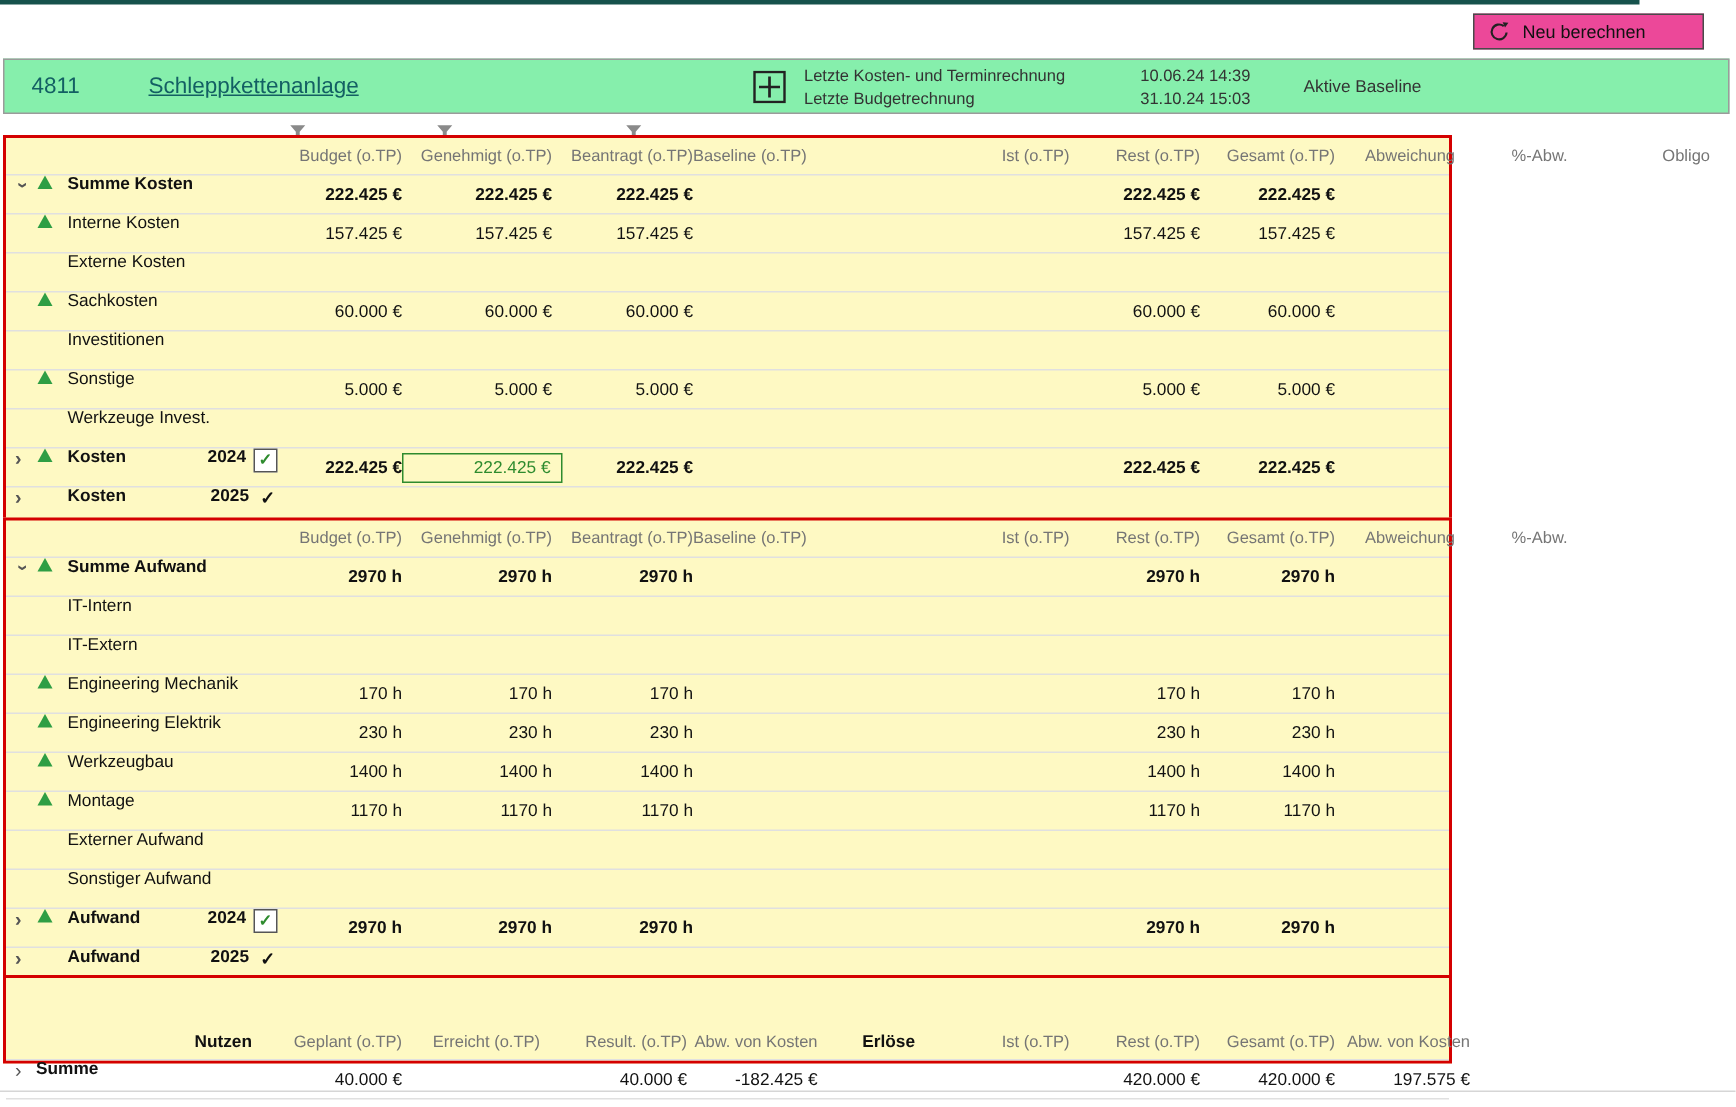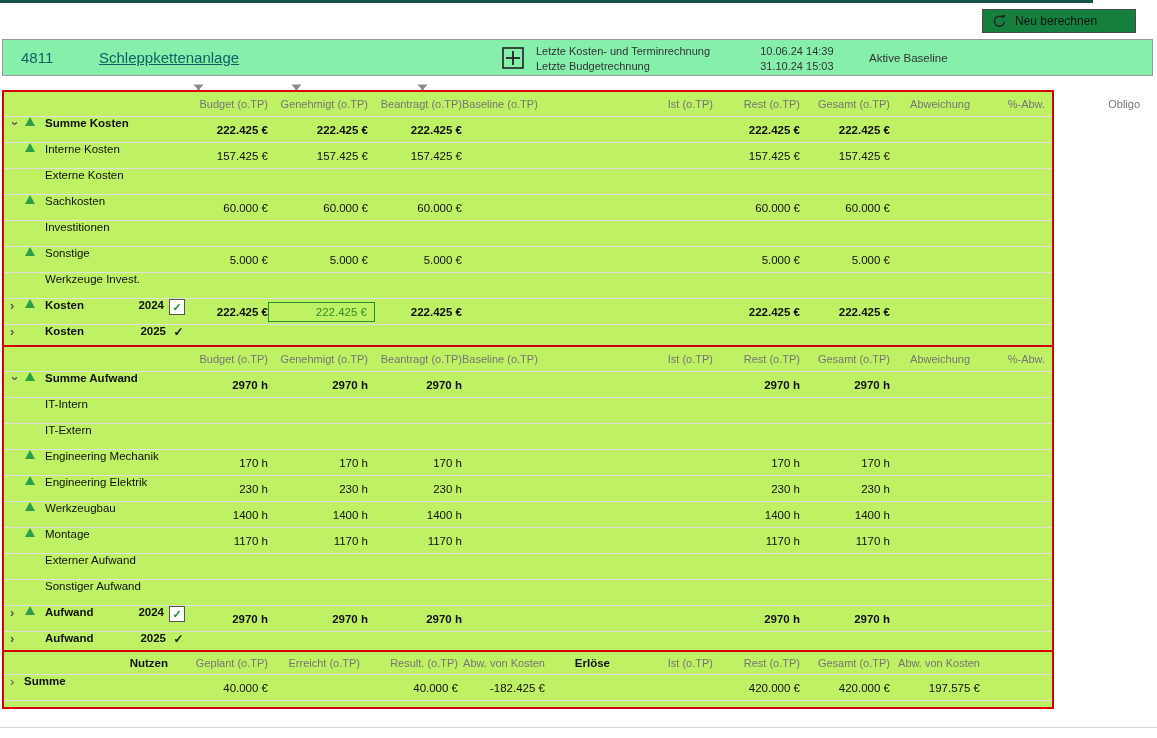--- a/index.html
+++ b/index.html
@@ -6,46 +6,46 @@
   body{
     width:1157px;height:738px;position:relative;overflow:hidden;
     background:#ffffff;color:#111;
     font-family:"Liberation Sans", sans-serif;
   }
   .top-line{position:absolute;top:0;left:0;width:1093px;height:3px;background:var(--top-bar,#16524c);}
   .bottom-line{position:absolute;top:727px;left:0;width:1157px;height:1px;background:#d6d6d6;}
 
   .recalc-btn{
     position:absolute;top:9px;left:982px;width:154px;height:24px;box-sizing:border-box;
-    border:1px solid #4a4a4a;background:#15803d;display:flex;align-items:center;gap:8px;
+    border:1px solid #4a4a4a;background:#ec4899;display:flex;align-items:center;gap:8px;
     padding:0 9px;font-size:12px;font-family:inherit;cursor:pointer;color:#111;
   }
   .ricon{display:flex;align-items:center;}
 
   .proj-header{position:absolute;top:39px;left:2px;width:1151px;height:37px;box-sizing:border-box;border:1px solid #9b9b9b;background:#86efac;}
   .pid{position:absolute;left:18px;top:9px;font-size:15px;color:var(--title-teal,#135f63);}
   .pname{position:absolute;left:96px;top:9px;font-size:15px;color:var(--title-teal,#135f63);text-decoration:underline;}
   .plusbox{position:absolute;left:499px;top:7px;width:22px;height:22px;cursor:pointer;}
   .calc-labels{position:absolute;left:533px;top:4px;font-size:11px;color:#333;line-height:15px;white-space:nowrap;}
   .calc-dates{position:absolute;left:740px;top:4px;font-size:11px;color:#333;line-height:15px;white-space:nowrap;}
   .calc-dates .d{display:inline-block;width:60px;text-align:right;}
   .baseline{position:absolute;left:866px;top:12px;font-size:11.5px;color:#333;white-space:nowrap;}
 
   .filter-icons{position:absolute;top:80px;left:0;width:1157px;height:10px;}
   .f-icon{position:absolute;top:0;cursor:pointer;}
   .f-icon.f1{left:193px;} .f-icon.f2{left:291px;} .f-icon.f3{left:417px;}
 
-  .tbl{position:absolute;left:2px;width:1052px;box-sizing:border-box;border:2px solid var(--accent-red,#d40000);background:#bef264;}
+  .tbl{position:absolute;left:2px;width:966px;box-sizing:border-box;border:2px solid var(--accent-red,#d40000);background:#fef9c3;}
   #costs-box{top:90px;}
   #effort-box{top:345px;}
   #benefit-box{top:650px;height:59px;}
 
   .trow{display:grid;align-items:center;height:25px;border-bottom:1px solid #e0e0e0;font-size:11.5px;}
   .thead{height:24px;}
-  #benefit-box .thead{height:22px;}
+  #benefit-box .thead{height:22px;margin-top:32px;}
   #costs-box .trow:last-child, #effort-box .trow:last-child{border-bottom:none;}
   .grid-a{grid-template-columns:186px 78px 100px 94px 70px 181px 87px 90px 80px 75px 95px 1fr;}
   .grid-b{grid-template-columns:186px 78px 100px 94px 70px 181px 87px 90px 80px 75px 1fr;}
   .grid-c{grid-template-columns:164px 100px 92px 98px 87px 65px 103px 87px 90px 90px 1fr;}
 
   .hcell{text-align:right;color:var(--header-muted,#757575);font-size:11px;white-space:nowrap;}
   .hcell.strong{color:#111;font-weight:bold;font-size:11.5px;}
   .vcell{text-align:right;white-space:nowrap;}
   .bold{font-weight:bold;}
 

